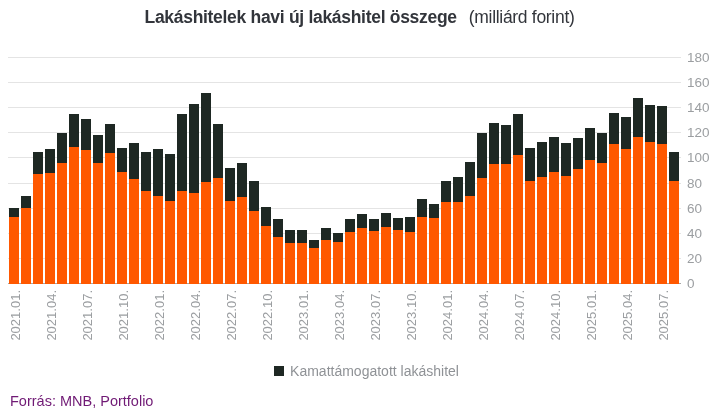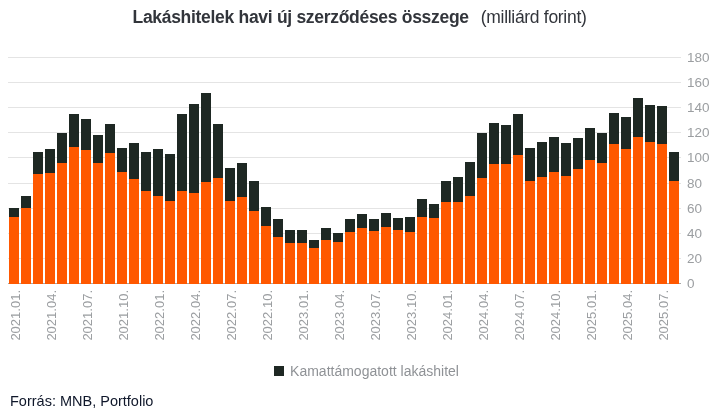--- a/index.html
+++ b/index.html
@@ -19,28 +19,28 @@
   #plot text{font-family:"Liberation Sans", sans-serif;}
   #plot .ylab{font-size:13.5px;fill:#9b9ea1;}
   #plot .xlab{font-size:13px;fill:#9b9ea1;}
   .legend{
     position:absolute;top:363px;left:14px;right:0;
     display:flex;justify-content:center;gap:110px;align-items:center;
   }
   .legend-item{display:flex;align-items:center;gap:6px;font-size:14px;color:#8f9296;}
   .swatch{width:10px;height:10px;display:inline-block;flex:0 0 auto;}
   .source{
-    position:absolute;left:10px;top:393px;font-size:14.5px;color:#0f172a;
+    position:absolute;left:10px;top:393px;font-size:14.5px;color:#701a75;
   }
 </style>
 </head>
 <body>
 
 <div class="title">
-  <span class="t-bold">Lakáshitelek havi új szerződéses összege</span><span class="t-normal">(milliárd forint)</span>
+  <span class="t-bold">Lakáshitelek havi új lakáshitel összege</span><span class="t-normal">(milliárd forint)</span>
 </div>
 
 <svg id="plot" width="719" height="360" viewBox="0 0 719 360">
     <text x="687" y="288" class="ylab">0</text>
     <line x1="8" y1="258.3888888888889" x2="681" y2="258.3888888888889" class="grid" shape-rendering="crispEdges"></line>
     <text x="687" y="262.8888888888889" class="ylab">20</text>
     <line x1="8" y1="233.27777777777777" x2="681" y2="233.27777777777777" class="grid" shape-rendering="crispEdges"></line>
     <text x="687" y="237.77777777777777" class="ylab">40</text>
     <line x1="8" y1="208.16666666666669" x2="681" y2="208.16666666666669" class="grid" shape-rendering="crispEdges"></line>
     <text x="687" y="212.66666666666669" class="ylab">60</text>

